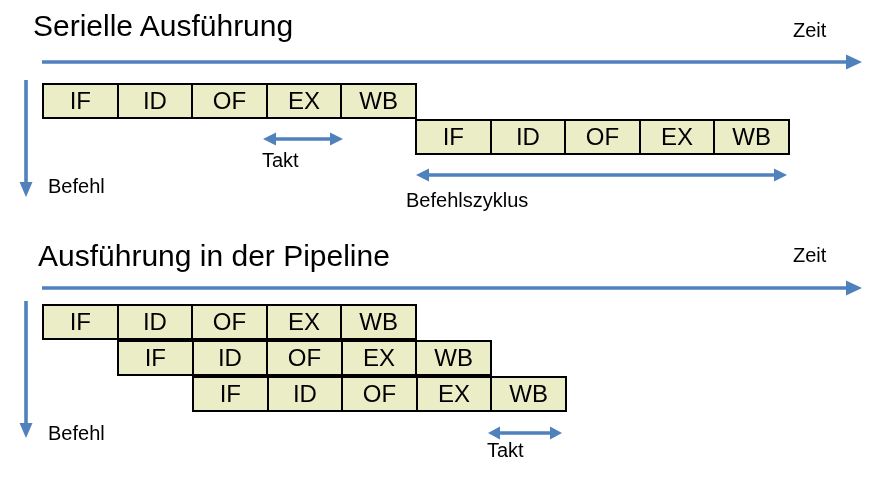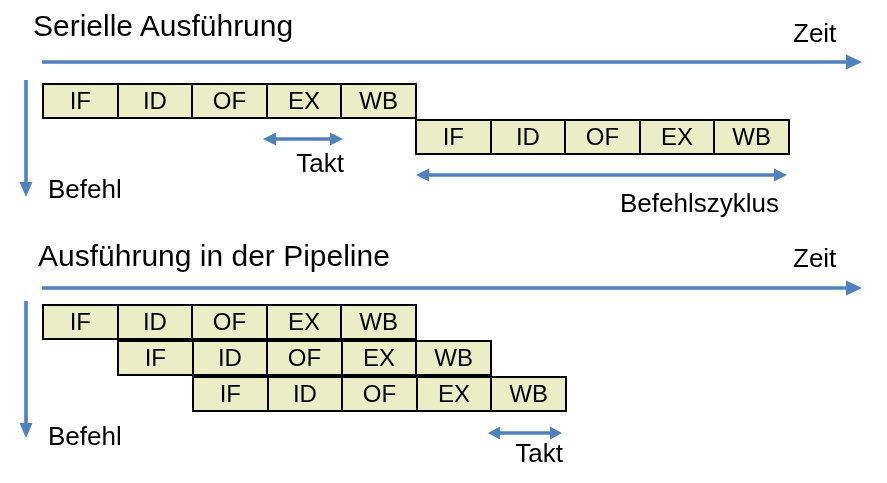--- a/index.html
+++ b/index.html
@@ -3,22 +3,22 @@
 <meta charset="utf-8">
 <style>
   html,body{margin:0;padding:0;background:#ffffff;}
   .canvas{
     position:relative;width:887px;height:483px;overflow:hidden;
     background:var(--page-bg,#fff);
     font-family:"Liberation Sans","DejaVu Sans",sans-serif;
     color:var(--text,#000);
   }
   .title{position:absolute;font-size:30px;line-height:1;white-space:nowrap;}
-  .lbl{position:absolute;font-size:26px;line-height:1;white-space:nowrap;}
-  .lbl.center{text-align:right;}
+  .lbl{position:absolute;font-size:20px;line-height:1;white-space:nowrap;}
+  .lbl.center{text-align:left;}
   .row{
     position:absolute;display:flex;width:375px;height:36px;
     box-sizing:border-box;border:2px solid var(--cell-border,#000);
     background:var(--cell-fill,#EBEDC7);
   }
   .cell{
     flex:1;display:flex;align-items:center;justify-content:center;
     font-size:24px;line-height:1;
     border-left:2px solid var(--cell-border,#000);
   }

